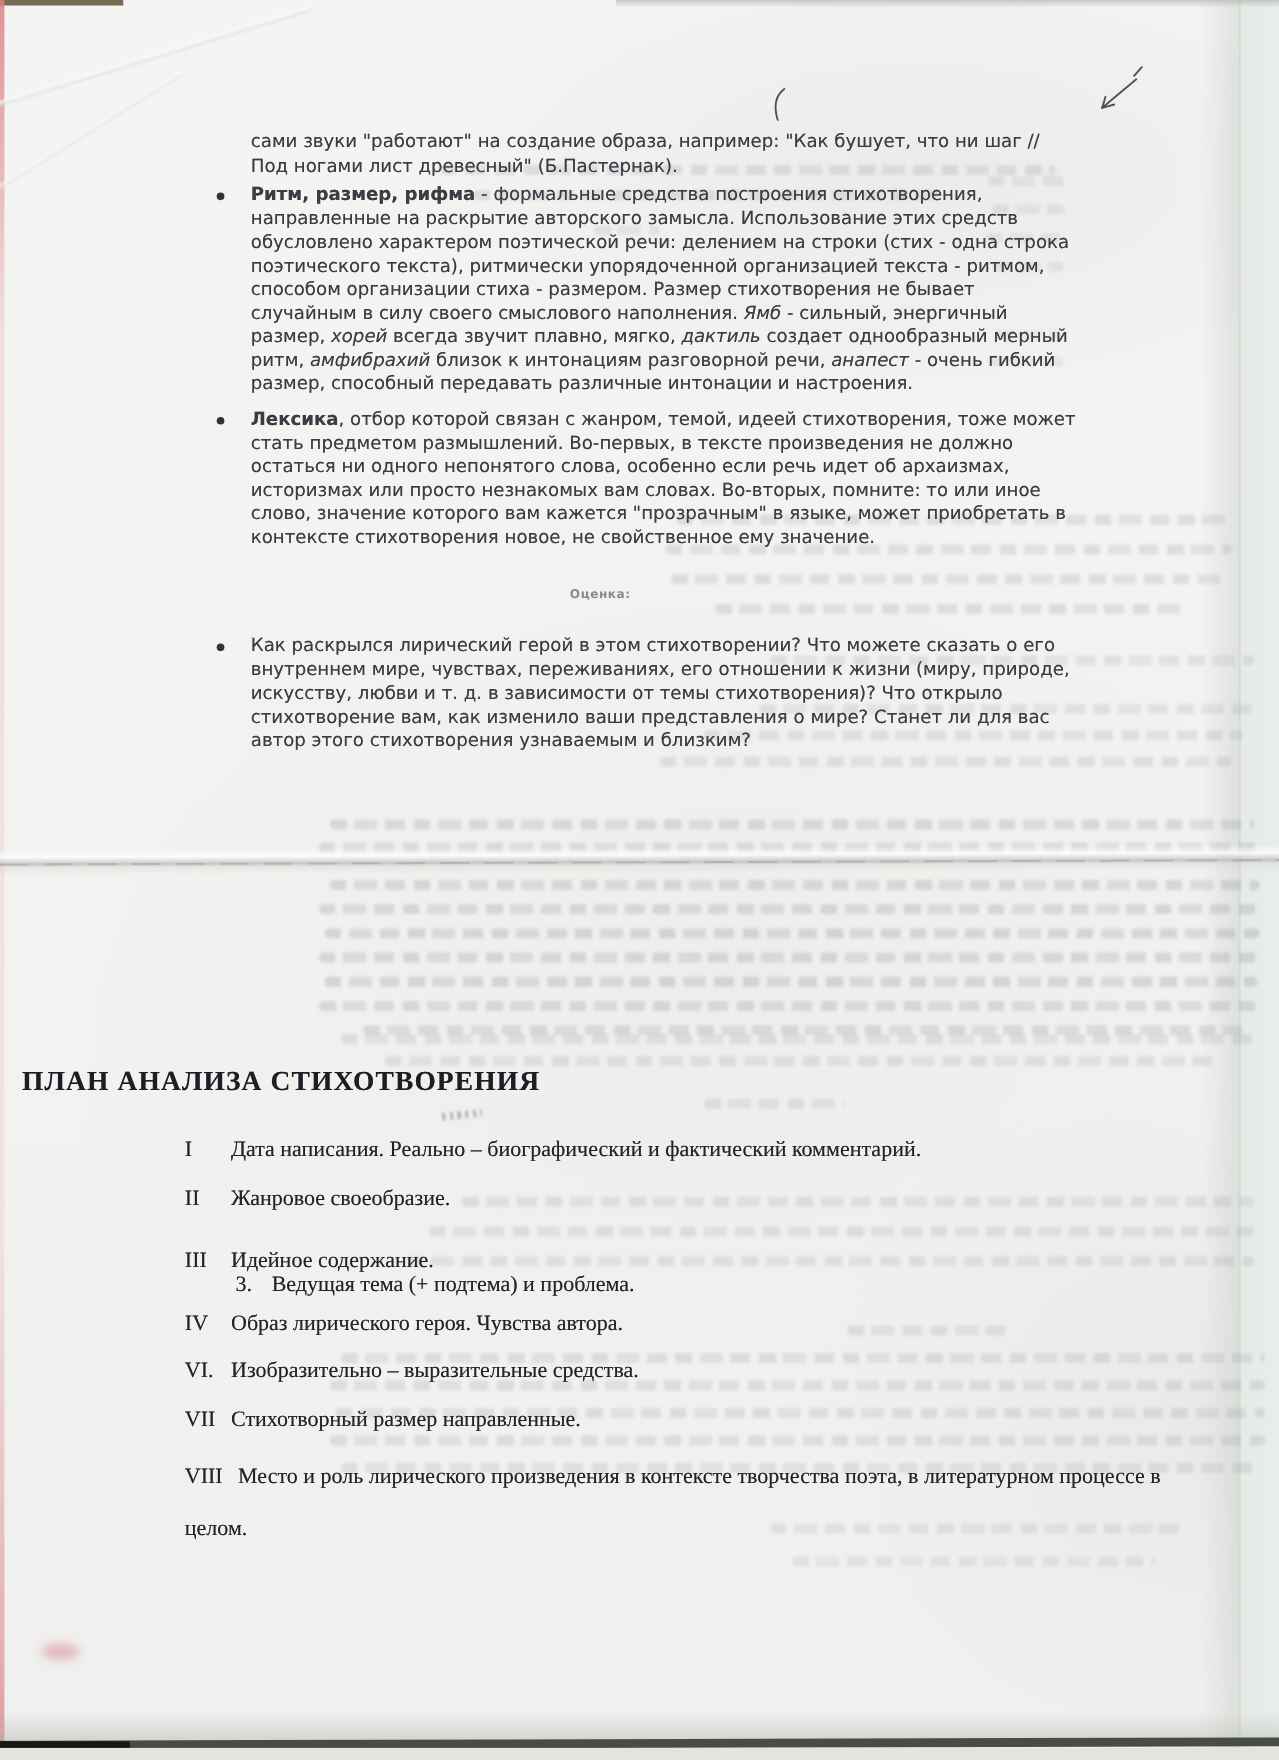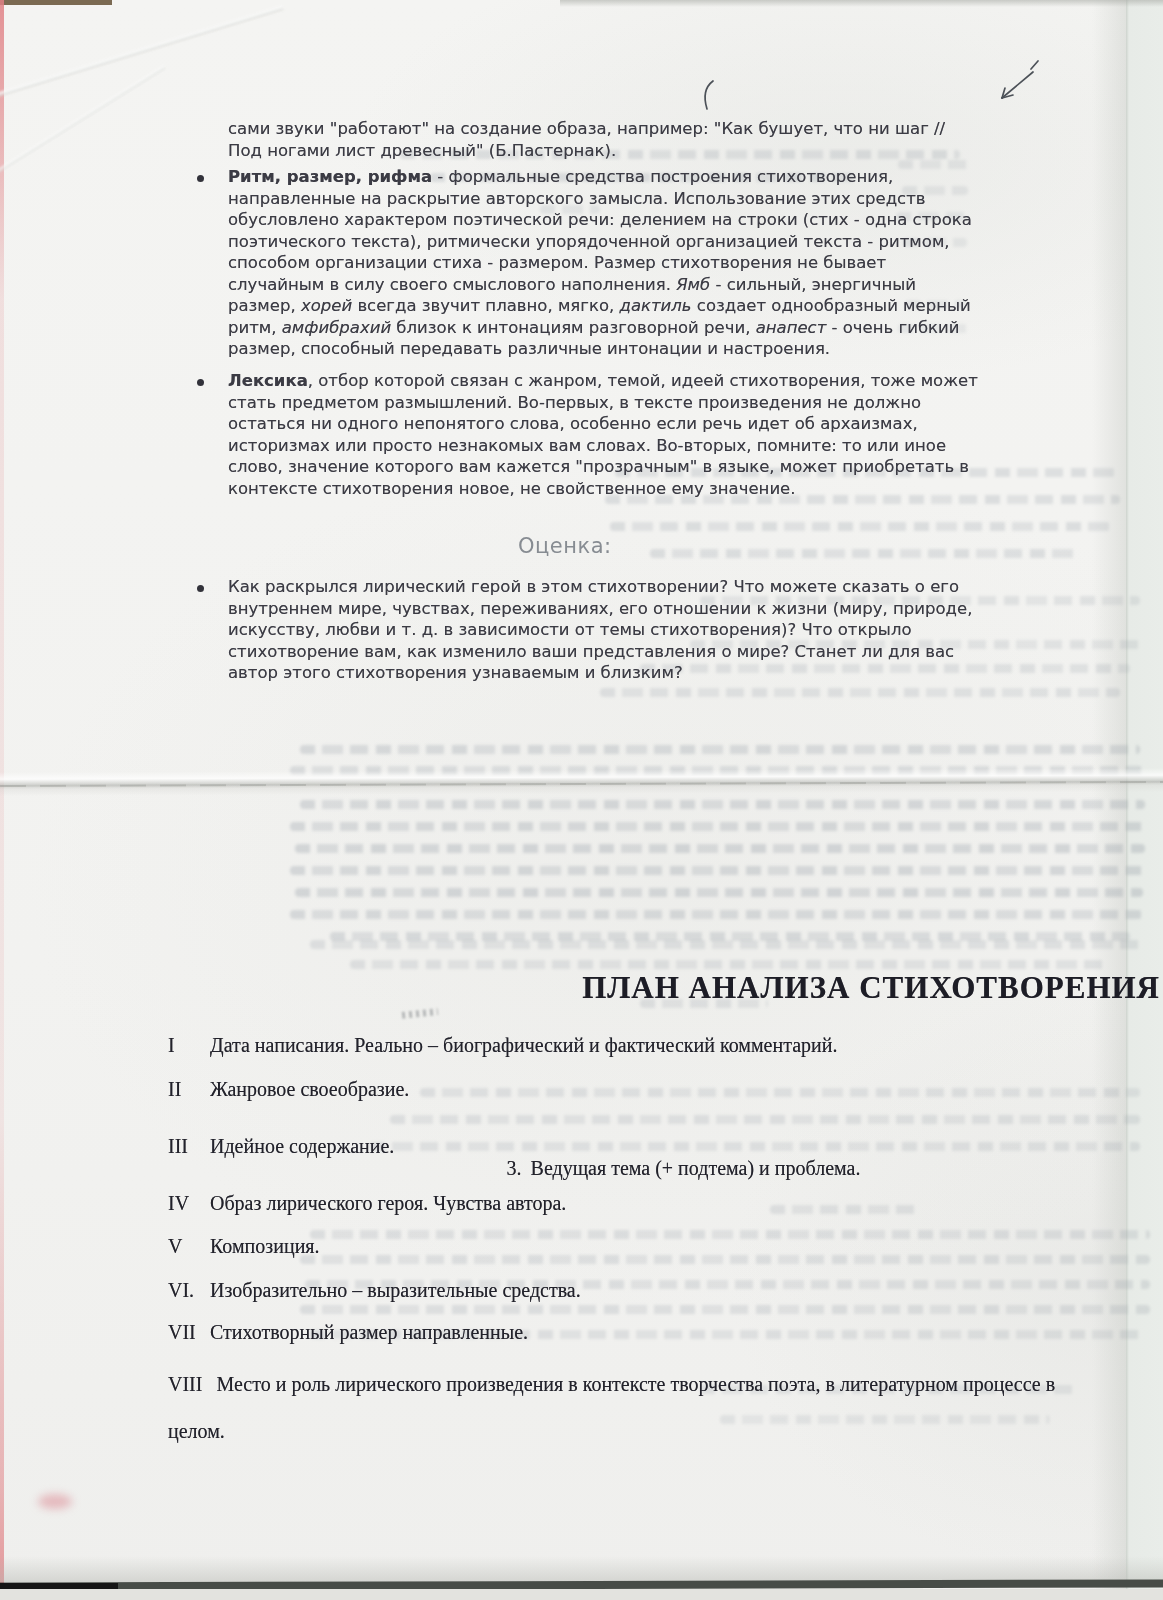--- a/index.html
+++ b/index.html
@@ -46,40 +46,40 @@
   .ghost{position:absolute;height:9px;border-radius:4px;opacity:.34;filter:blur(1.5px);
     background:repeating-linear-gradient(90deg,
       rgba(126,136,148,.6) 0 15px, rgba(126,136,148,0) 15px 22px,
       rgba(126,136,148,.48) 22px 43px, rgba(126,136,148,0) 43px 50px,
       rgba(126,136,148,.55) 50px 68px, rgba(126,136,148,0) 68px 76px);}
   
   .scan-sans{position:absolute;font-family:"DejaVu Sans",sans-serif;font-size:16.5px;
     line-height:21.5px;color:#3b3b44;text-shadow:0 0 .5px rgba(59,59,68,.55);}
   .bullet-dot{position:absolute;width:7px;height:7px;border-radius:50%;background:#32323a;}
   .score{position:absolute;left:518px;top:534px;font-family:"DejaVu Sans",sans-serif;
-    font-size:21px;color:#878c92;letter-spacing:.5px;filter:blur(.3px);}
-  .plan-title{position:absolute;left:20px;top:970px;width:1140px;text-align:right;
-    font-family:"Liberation Serif",serif;font-weight:bold;font-size:31px;letter-spacing:1px;
+    font-size:11px;color:#878c92;letter-spacing:.5px;filter:blur(.3px);font-weight:bold;}
+  .plan-title{position:absolute;left:20px;top:970px;width:1140px;text-align:left;
+    font-family:"Liberation Serif",serif;font-weight:bold;font-size:25px;letter-spacing:1px;
     color:#1d1d26;text-shadow:0 0 .6px rgba(29,29,38,.6);}
   .title-smudge{position:absolute;left:402px;top:1010px;width:36px;height:7px;opacity:.55;
     background:repeating-linear-gradient(90deg,rgba(90,95,100,.7) 0 3px,transparent 3px 7px);
     filter:blur(.8px);transform:rotate(-6deg);}
   .plan-list{position:absolute;left:0;top:0;width:1163px;height:1600px;
     font-family:"Liberation Serif",serif;font-size:20px;color:#22222b;
     text-shadow:0 0 .5px rgba(34,34,43,.55);}
   .plan-row{position:absolute;left:126px;width:930px;line-height:26px;margin-left:42px;}
   .plan-row .plan-num{display:inline-block;min-width:42px;}
   .plan-row.indent{left:172px;}
   .plan-row.indent .plan-num{min-width:33px;}
   .plan-row.wrap{line-height:47px;}
   .plan-row.wrap .plan-num{display:inline;margin-right:14px;min-width:0;}
   .plan-row:nth-child(1){top:1032px;}
   .plan-row:nth-child(2){top:1076px;}
   .plan-row:nth-child(3){top:1133px;font-family:Liberation Serif, serif;}
-  .plan-row:nth-child(4){top:1155px;text-align:center;}
+  .plan-row:nth-child(4){top:1155px;}
   .plan-row:nth-child(5){top:1190px;}
   .plan-row:nth-child(6){top:1233px;}
   .plan-row:nth-child(7){top:1277px;}
   .plan-row:nth-child(8){top:1319px;}
   .plan-row:nth-child(9){top:1361px;}
   .plan-row:nth-child(10){top:1396px;}
   .pen{position:absolute;stroke:#4c5158;stroke-width:1.7;fill:none;stroke-linecap:round;}
 </style>
 </head>
 <body>
@@ -163,21 +163,20 @@
 
   <div class="plan-title">ПЛАН АНАЛИЗА СТИХОТВОРЕНИЯ</div>
   <div class="title-smudge"></div>
 
   <div class="plan-list">
       <div class="plan-row"><span class="plan-num">I</span><span class="plan-text">Дата написания. Реально – биографический и фактический комментарий.</span></div>
       <div class="plan-row"><span class="plan-num">II</span><span class="plan-text">Жанровое своеобразие.</span></div>
       <div class="plan-row"><span class="plan-num">III</span><span class="plan-text">Идейное содержание.</span></div>
       <div class="plan-row indent"><span class="plan-num">3.</span><span class="plan-text">Ведущая тема (+ подтема) и проблема.</span></div>
       <div class="plan-row"><span class="plan-num">IV</span><span class="plan-text">Образ лирического героя. Чувства автора.</span></div>
-      <div class="plan-row"><span class="plan-num">V</span><span class="plan-text">Композиция.</span></div>
       <div class="plan-row"><span class="plan-num">VI.</span><span class="plan-text">Изобразительно – выразительные средства.</span></div>
       <div class="plan-row"><span class="plan-num">VII</span><span class="plan-text">Стихотворный размер направленные.</span></div>
       <div class="plan-row wrap"><span class="plan-num">VIII</span><span class="plan-text">Место и роль лирического произведения в контексте творчества поэта, в литературном процессе в целом.</span></div>
     </div>
 
   <div class="pink-smudge"></div>
   <div class="bottom-shade"></div>
   <div class="bottom-edge"></div>
   <div class="bottom-edge-dark"></div>
   <div class="bottom-below"></div>

